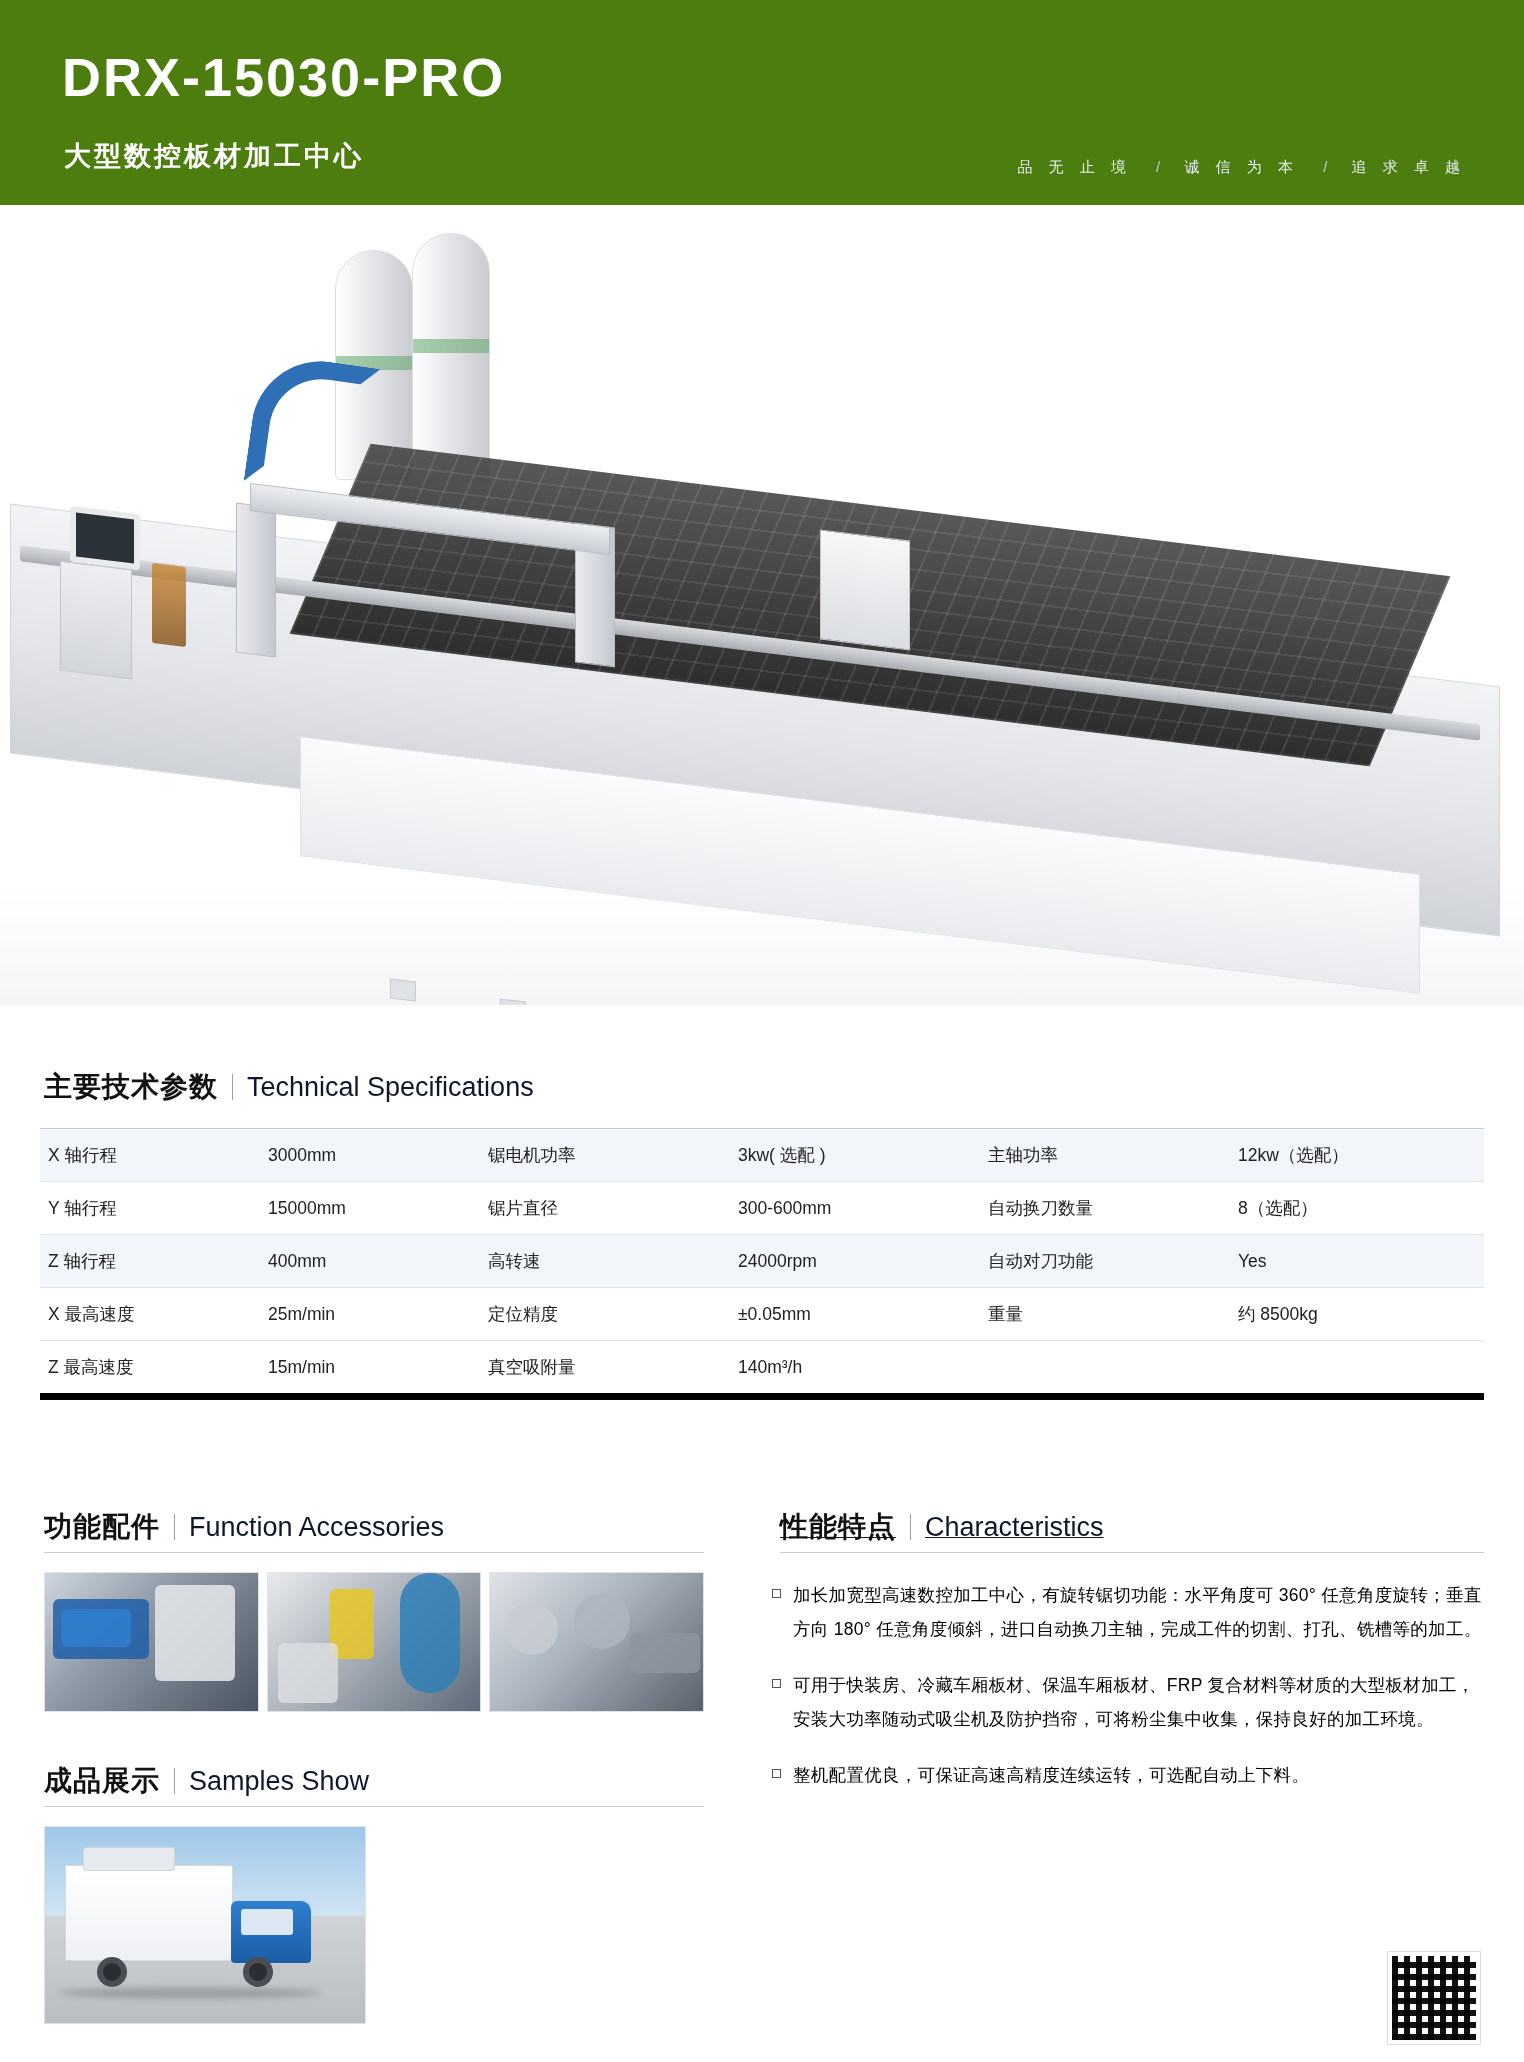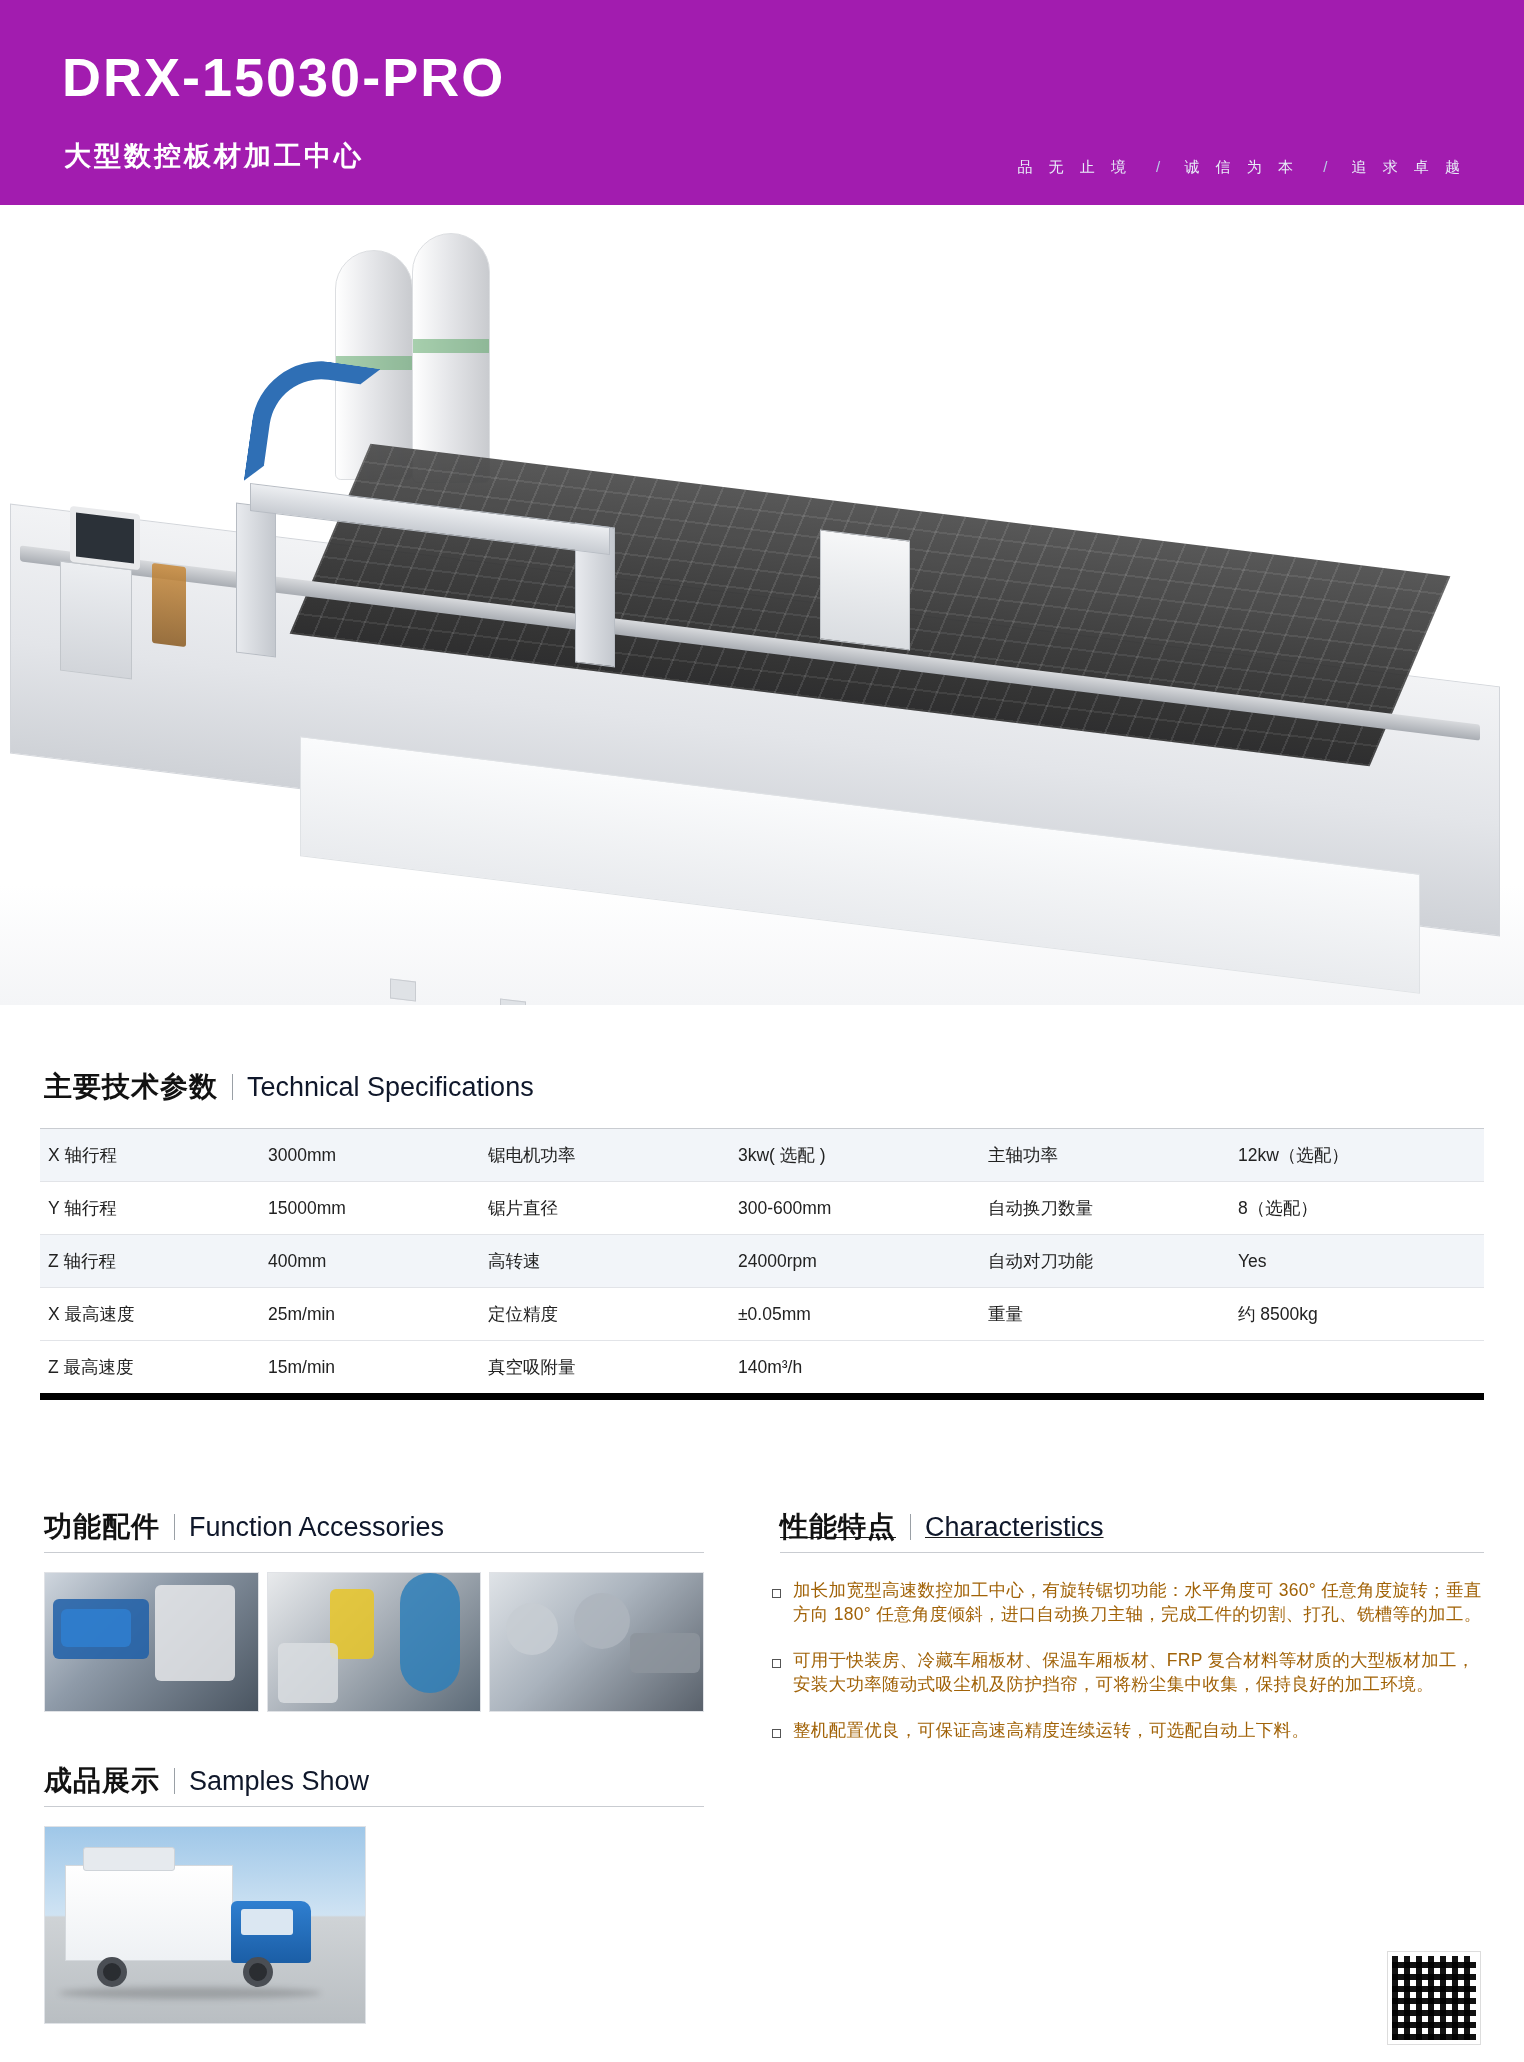--- a/index.html
+++ b/index.html
@@ -13,21 +13,21 @@
     position: relative;
     overflow: hidden;
   }
 
   
   .header {
     position: absolute;
     left: 0; top: 0;
     width: 1524px;
     height: 205px;
-    background: #a21caf;
+    background: #4d7c0f;
     color: #ffffff;
   }
   .header .title {
     position: absolute;
     left: 62px; top: 46px;
     font-size: 54px;
     font-weight: 700;
     letter-spacing: 2px;
   }
   .header .subtitle {
@@ -348,22 +348,22 @@
   }
   .char-bullet {
     flex: 0 0 auto;
     width: 9px; height: 9px;
     border: 1px solid #555;
     margin: 11px 12px 0 0;
     background: #fff;
   }
   .char-text {
     font-size: 17.5px;
-    line-height: 24px;
-    color: #a16207;
+    line-height: 34px;
+    color: #000000;
     letter-spacing: .3px;
   }
 
   
   .qr {
     position: absolute;
     right: 44px; bottom: 18px;
     width: 92px; height: 92px;
     background:
       repeating-linear-gradient(90deg,#111 0 6px,#fff 6px 12px),

